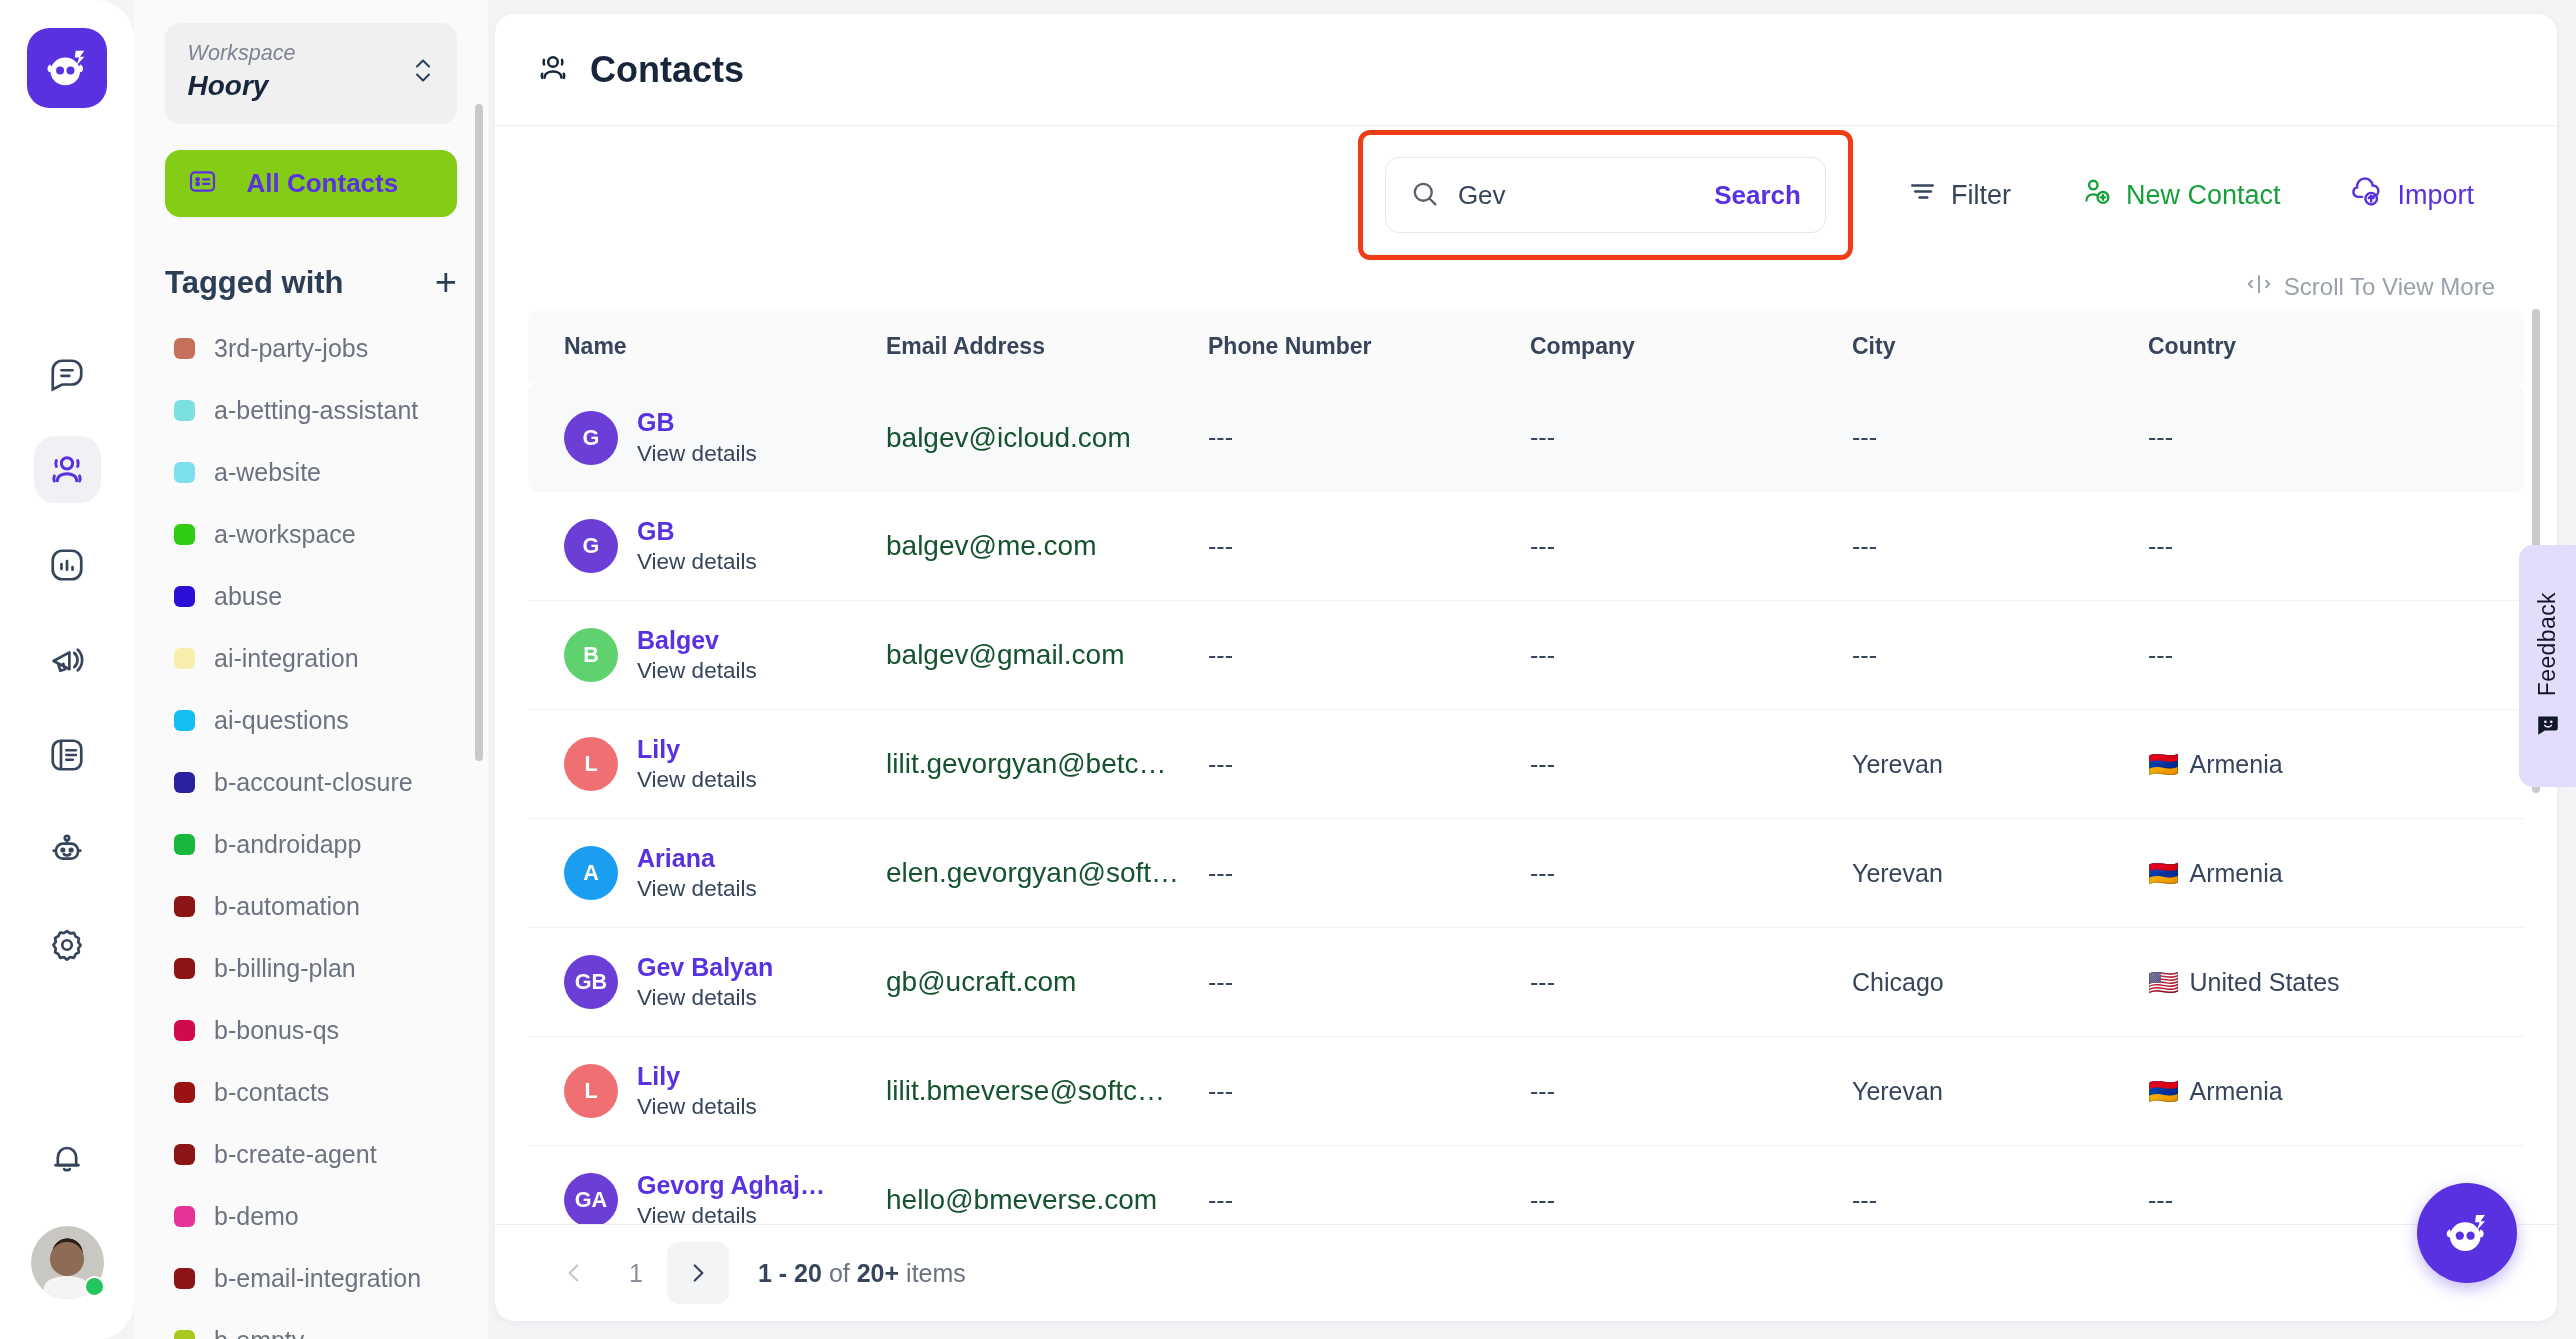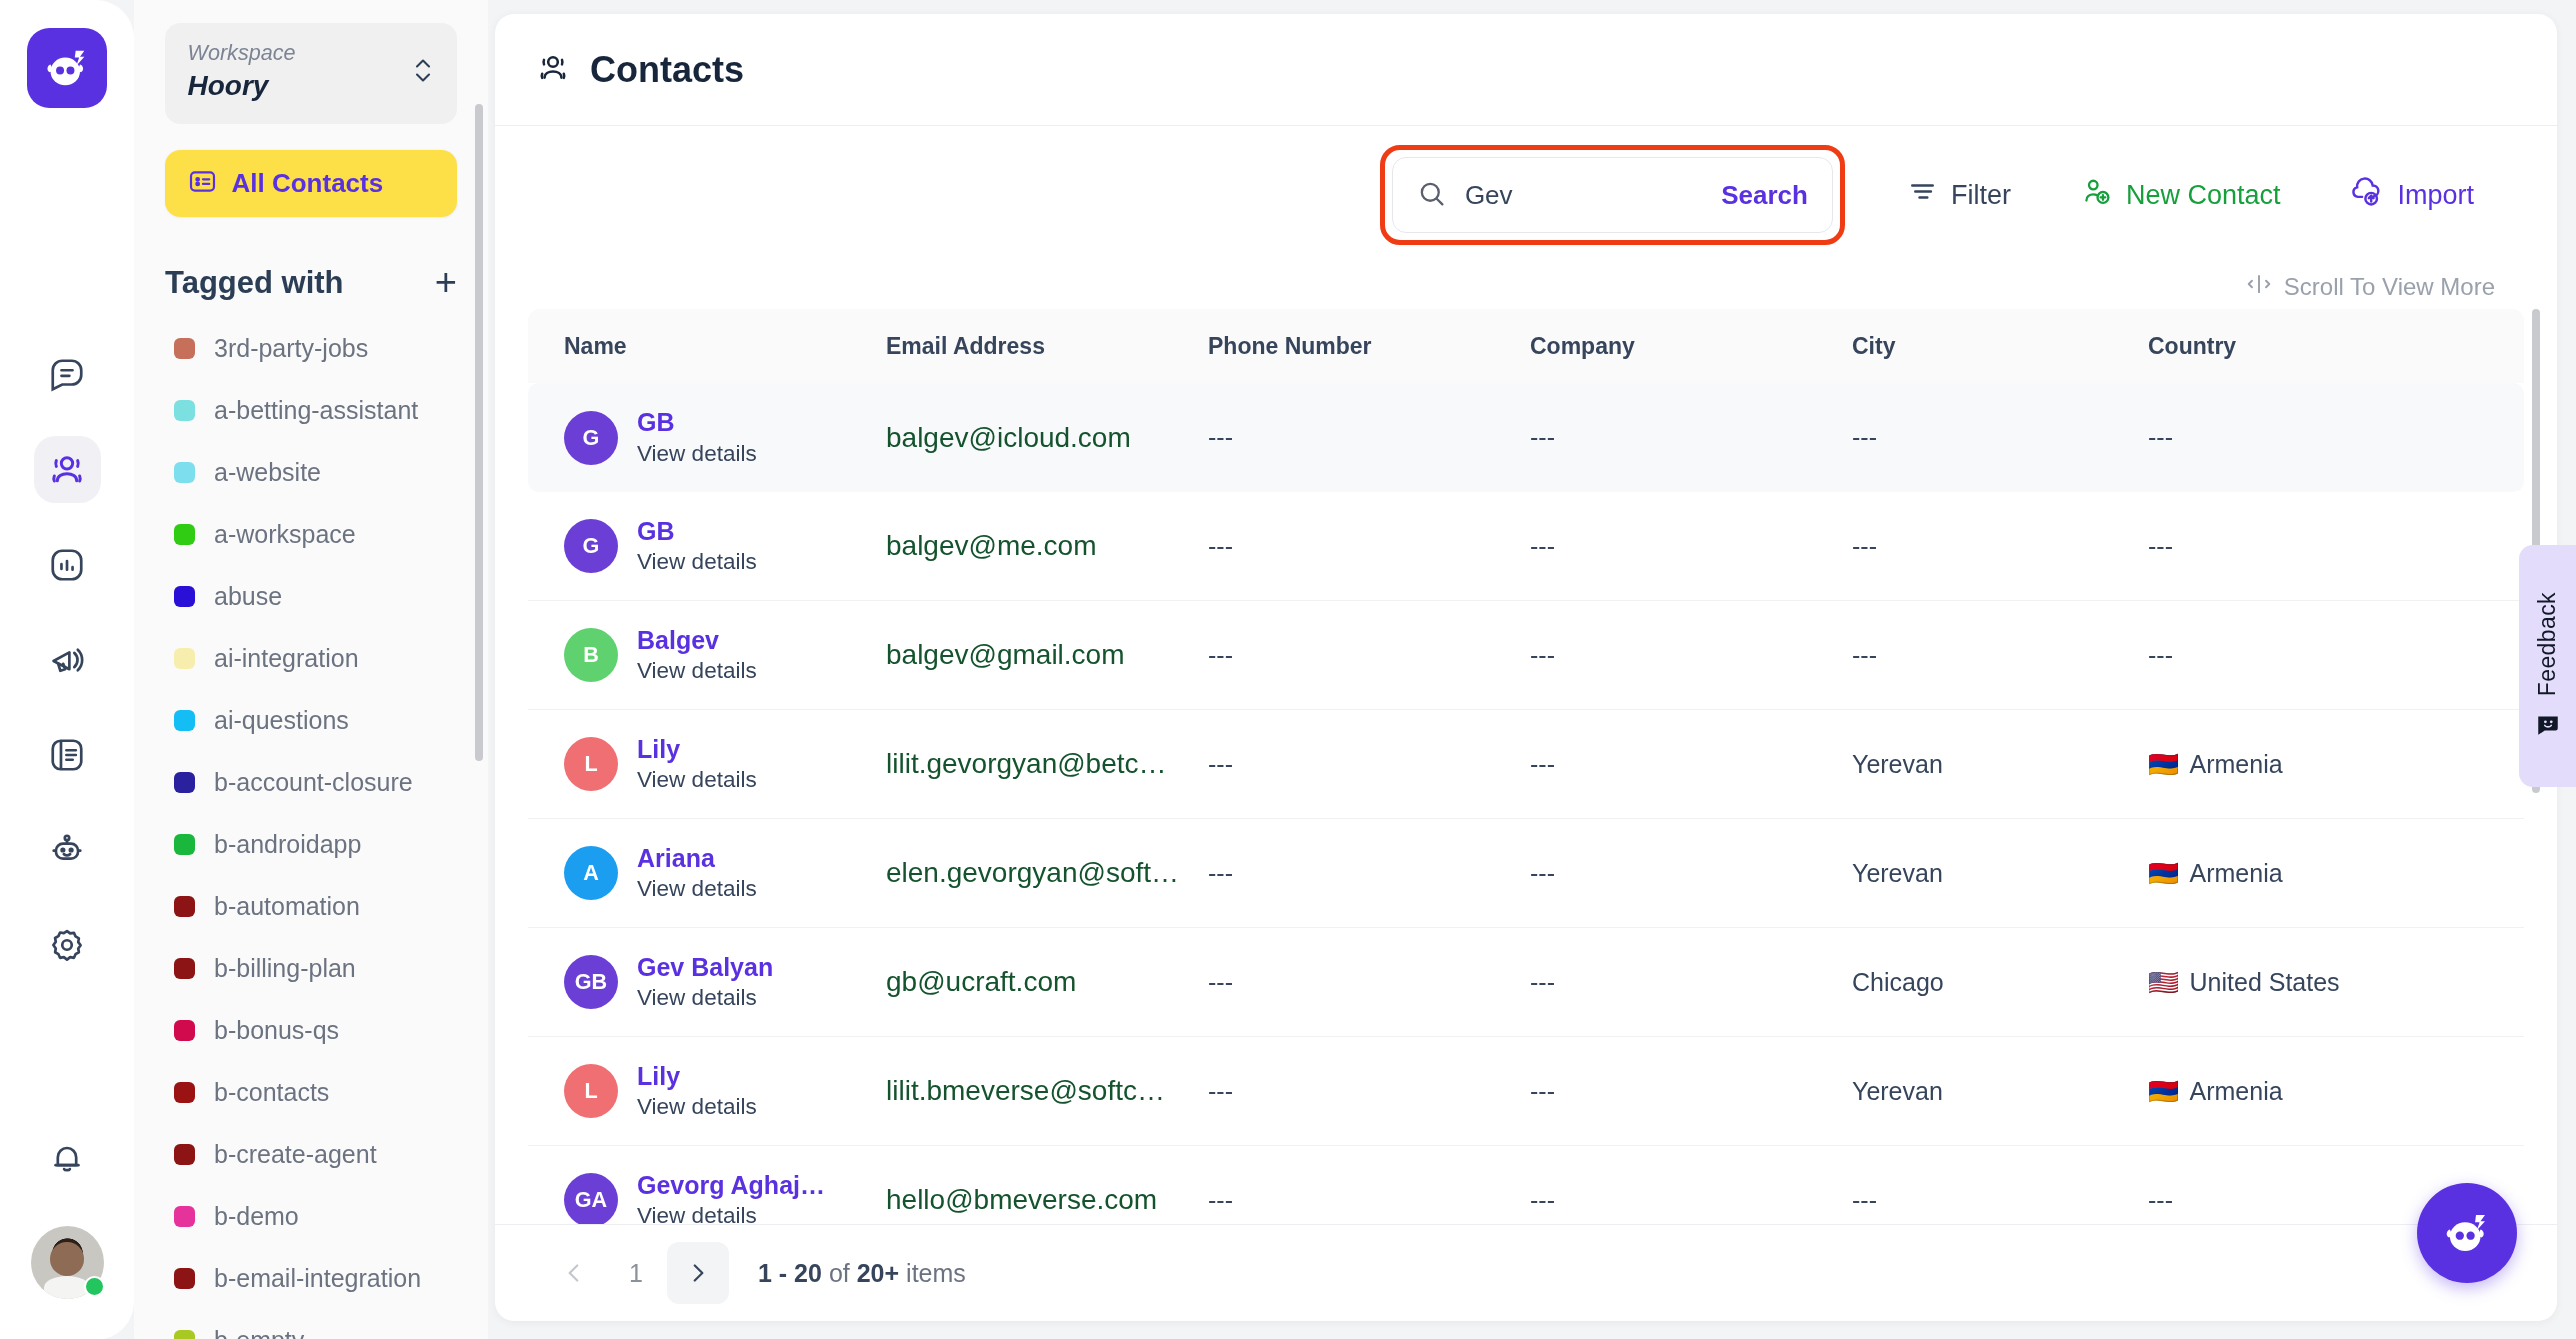--- a/index.html
+++ b/index.html
@@ -65,22 +65,22 @@
     margin: 0 31px 26px 31px; background: #f0f0f1; border-radius: 15.6px;
     padding: 15.6px 22.5px 19px 22.5px; display: flex; align-items: center; justify-content: space-between;
     cursor: pointer;
     font-style: italic;
   }
   .ws-label { font-size: 21.6px; color: #7c8493; line-height: 1.35; }
   .ws-name { font-size: 28px; color: #18263c; font-weight: 700; line-height: 1.35; }
   .ws-chevrons { color: #2c3e56; }
 
   .allcontacts {
-    margin: 0 31px 0 31px; background: #fde047; border-radius: 15.6px;
-    padding: 17.3px 22.5px; display: flex; align-items: center; gap: 15px; cursor: pointer;
+    margin: 0 31px 0 31px; background: #84cc16; border-radius: 15.6px;
+    padding: 17.3px 22.5px; display: flex; align-items: center; gap: 30px; cursor: pointer;
     box-shadow: 0 0.9px 2.6px rgba(18,28,45,.06);
   }
   .allcontacts span.lbl { font-size: 26px; color: #5a31e1; font-weight: 600; }
 
   .tagged-head {
     display: flex; align-items: center; justify-content: space-between;
     margin: 48px 31px 17.3px 31px;
   }
   .tagged-title { font-size: 31px; color: #2c3e56; font-weight: 600; }
   .tag-add { font-size: 38px; color: #2c3e56; line-height: 0.6; cursor: pointer; font-weight: 300; }
@@ -109,22 +109,22 @@
     height: 112px; border-bottom: 0.9px solid #eceef1;
     display: flex; align-items: center; gap: 19px; padding-left: 40px;
   }
   .main-title { font-size: 36px; color: #18263c; font-weight: 700; }
 
   .toolbar {
     height: 138px; display: flex; align-items: center; justify-content: flex-end;
     padding-right: 48px; gap: 0;
   }
   .search-highlight {
-    border: 5.2px solid #f03c15; border-radius: 20px; padding: 7px;
-    margin-right: 28px;
+    border: 5.2px solid #f03c15; border-radius: 12px; padding: 22px;
+    margin-right: 20px;
   }
   .search-box {
     width: 441px; height: 76px; border: 1.7px solid #e6e7ea; border-radius: 14px;
     display: flex; align-items: center; gap: 19px; padding: 0 24px;
     background: #fff;
   }
   .search-val { flex: 1; font-size: 26px; color: #36455c; }
   .search-go { font-size: 26px; color: #5a31e1; font-weight: 600; cursor: pointer; }
 
   .tb-btn {

